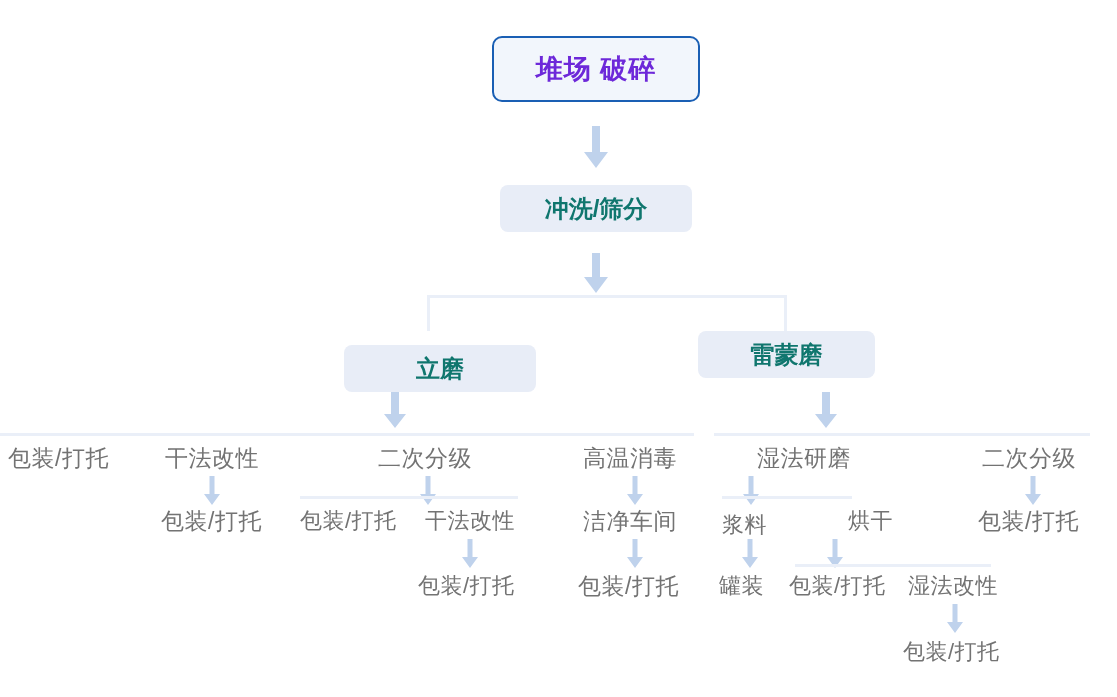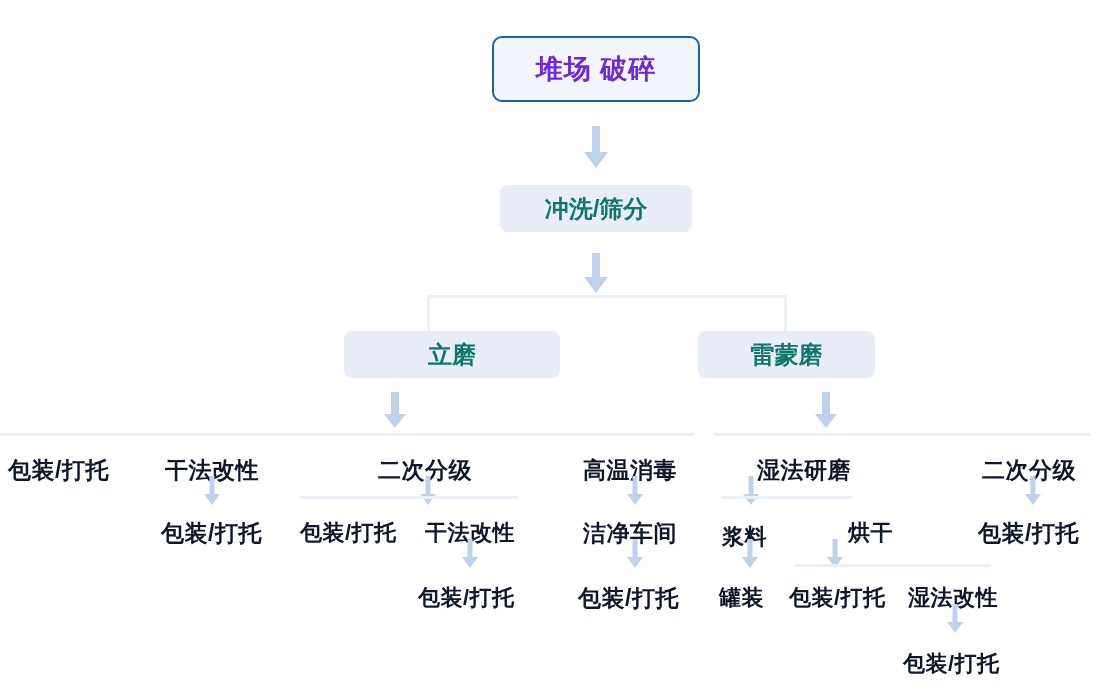--- a/index.html
+++ b/index.html
@@ -46,24 +46,23 @@
     color: #0f766e;
     font-size: 24px;
     font-weight: 700;
   }
 
   
   .label {
     position: absolute;
     white-space: nowrap;
     font-size: 23px;
-    font-weight: 700;
-    color: #0f172a;
+    font-weight: 400;
+    color: #737373;
     letter-spacing: 0.5px;
-    margin-top: 12px;
   }
   .label.sm {
     font-size: 22px;
   }
 
   
   .hline {
     position: absolute;
     height: 3px;
     background: #eaeff8;
@@ -101,21 +100,21 @@
   <div class="node node-fill" style="left:500px; top:185px; width:192px; height:47px;">冲洗/筛分</div>
 
   <div class="arrow" style="left:582px; top:253px;">
     <svg width="28" height="42" viewBox="0 0 28 42">
       <polygon points="10,0 18,0 18,24 26,24 14,40 2,24 10,24" fill="#bfd2ec"></polygon>
     </svg>
   </div>
 
   <div class="bracket" style="left:427px; top:295px; width:360px; height:36px;"></div>
 
-  <div class="node node-fill" style="left:344px; top:331px; width:216px; height:47px;">立磨</div>
+  <div class="node node-fill" style="left:344px; top:345px; width:192px; height:47px;">立磨</div>
 
   <div class="node node-fill" style="left:698px; top:331px; width:177px; height:47px;">雷蒙磨</div>
 
   <div class="arrow" style="left:383px; top:392px;">
     <svg width="24" height="38" viewBox="0 0 24 38">
       <polygon points="8,0 16,0 16,22 23,22 12,36 1,22 8,22" fill="#bfd2ec"></polygon>
     </svg>
   </div>
   <div class="arrow" style="left:814px; top:392px;">
     <svg width="24" height="38" viewBox="0 0 24 38">

